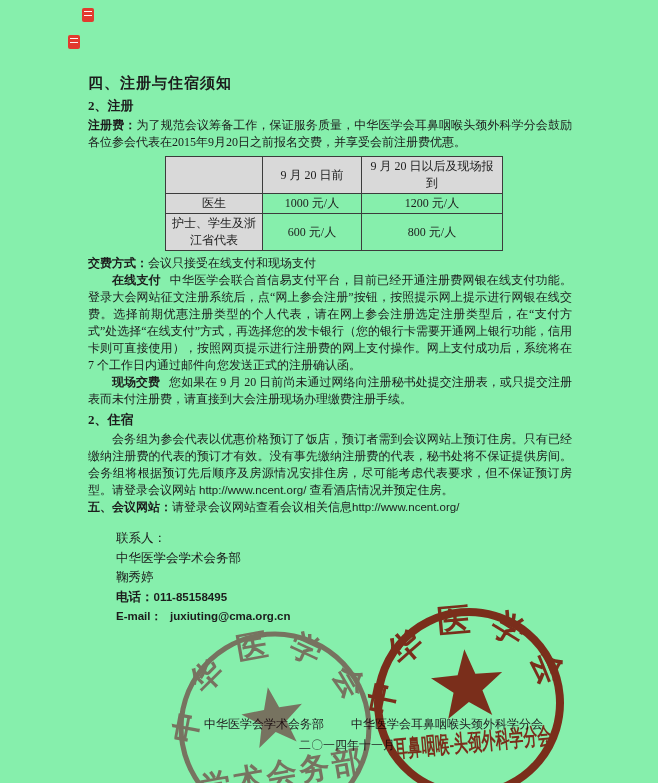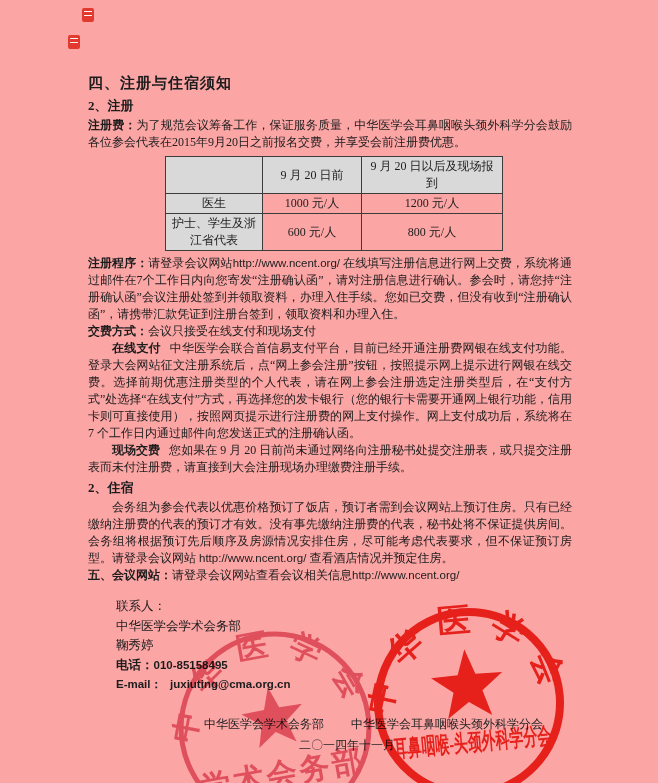--- a/index.html
+++ b/index.html
@@ -1,16 +1,16 @@
 <!DOCTYPE html>
 <html><head>
 <meta charset="utf-8">
 <style>
   html,body{margin:0;padding:0;background:#fff;}
-  .page{position:relative;width:658px;height:783px;background:#fca5a5;overflow:hidden;
+  .page{position:relative;width:658px;height:783px;background:#86efac;overflow:hidden;
         font-family:"Liberation Serif","DejaVu Serif",serif;color:#1c1c1c;}
   .content{position:absolute;left:88px;top:74px;width:484px;}
   .h-main{font-size:15px;font-weight:bold;margin:0 0 4px 0;letter-spacing:1px;}
   .h-sub{font-size:13px;font-weight:bold;margin:3px 0 2px 0;}
   .para{margin:0;font-size:12px;line-height:17px;text-align:justify;}
   .para b{font-size:12px;}
   .indent{text-indent:2em;}
   .sans{font-family:"Liberation Sans","DejaVu Sans",sans-serif;font-size:11.5px;}
   table.fee{border-collapse:collapse;margin:5px 8px 4px 77px;}
   table.fee th,table.fee td{border:1px solid #3c3c3c;font-size:12px;font-weight:normal;
@@ -65,39 +65,38 @@
           </tr>
           <tr>
             <th class="c1 shade">护士、学生及浙江省代表</th>
             <td class="c2">600 元/人</td>
             <td class="c3">800 元/人</td>
           </tr>
         </tbody>
     </table>
 
 
-    <p class="para"><b>注册程序：</b><span>请登录会议网站</span><span class="sans">http://www.ncent.org/</span><span> 在线填写注册信息进行网上交费，系统将通过邮件在7个工作日内向您寄发“注册确认函”，请对注册信息进行确认。参会时，请您持“注册确认函”会议注册处签到并领取资料，办理入住手续。您如已交费，但没有收到“注册确认函”，请携带汇款凭证到注册台签到，领取资料和办理入住。</span></p>
 
     <p class="para"><b>交费方式：</b><span>会议只接受在线支付和现场支付</span></p>
 
     <p class="para indent"><b style="margin-right:9px">在线支付</b><span>中华医学会联合首信易支付平台，目前已经开通注册费网银在线支付功能。登录大会网站征文注册系统后，点“网上参会注册”按钮，按照提示网上提示进行网银在线交费。选择前期优惠注册类型的个人代表，请在网上参会注册选定注册类型后，在“支付方式”处选择“在线支付”方式，再选择您的发卡银行（您的银行卡需要开通网上银行功能，信用卡则可直接使用），按照网页提示进行注册费的网上支付操作。网上支付成功后，系统将在 7 个工作日内通过邮件向您发送正式的注册确认函。</span></p>
 
     <p class="para indent"><b style="margin-right:9px">现场交费</b><span>您如果在 9 月 20 日前尚未通过网络向注册秘书处提交注册表，或只提交注册表而未付注册费，请直接到大会注册现场办理缴费注册手续。</span></p>
 
     <div class="h-sub">2、住宿</div>
 
     <p class="para indent"><span>会务组为参会代表以优惠价格预订了饭店，预订者需到会议网站上预订住房。只有已经缴纳注册费的代表的预订才有效。没有事先缴纳注册费的代表，秘书处将不保证提供房间。会务组将根据预订先后顺序及房源情况安排住房，尽可能考虑代表要求，但不保证预订房型。请登录会议网站 </span><span class="sans">http://www.ncent.org/</span><span> 查看酒店情况并预定住房。</span></p>
 
     <p class="para"><b>五、会议网站：</b><span>请登录会议网站查看会议相关信息</span><span class="sans">http://www.ncent.org/</span></p>
 
     <div class="contact">
       <span class="line">联系人：</span>
       <span class="line">中华医学会学术会务部</span>
       <span class="line">鞠秀婷</span>
-      <span class="line strong"><span>电话：</span><span class="sans" style="font-weight:bold">010-85158495</span></span>
+      <span class="line strong"><span>电话：</span><span class="sans" style="font-weight:bold">011-85158495</span></span>
       <span class="line strong"><span class="sans" style="font-weight:bold">E-mail：</span><span class="sans" style="font-weight:bold;margin-left:8px">juxiuting@cma.org.cn</span></span>
     </div>
   </div>
 
   <div class="footer-orgs">
     <span>中华医学会学术会务部</span><span class="gap"></span><span>中华医学会耳鼻咽喉头颈外科学分会</span>
   </div>
   <div class="footer-date">二〇一四年十一月</div>
 
   <svg class="seal seal-left" viewBox="0 0 200 200">

